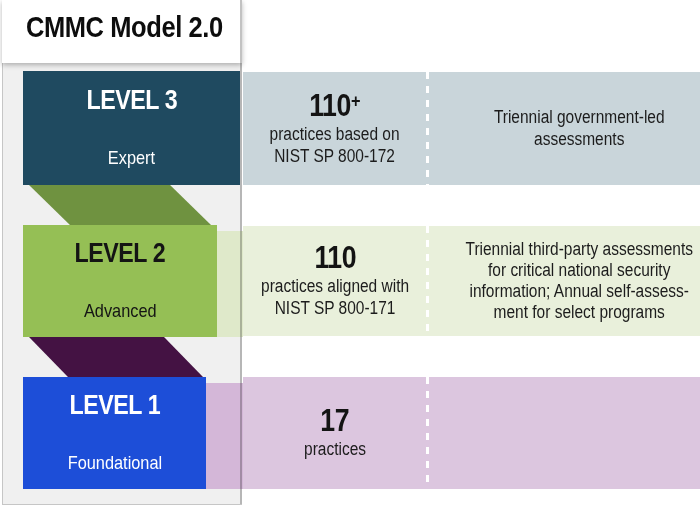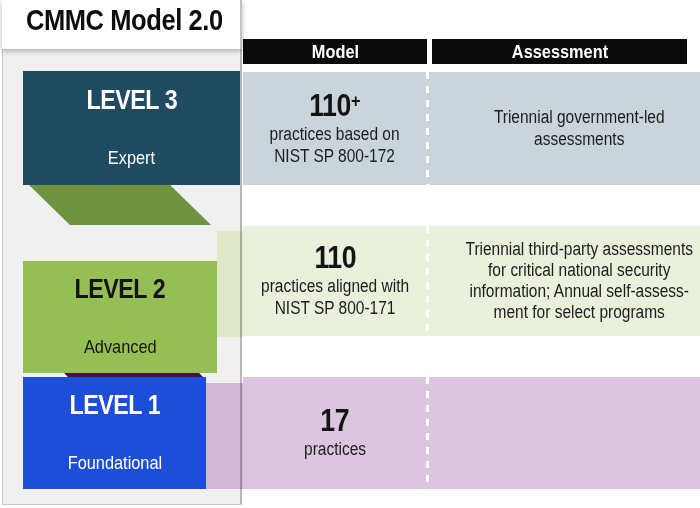--- a/index.html
+++ b/index.html
@@ -9,21 +9,21 @@
   }
   .cond{transform:scaleX(0.86);transform-origin:50% 50%;}
 
   
   .left-panel{
     position:absolute;left:2px;top:0;width:239px;height:504px;
     border-left:1px solid #c6c6c6;border-bottom:1px solid #c6c6c6;
   }
   
   .title-box{
-    position:absolute;left:2px;top:0;width:240px;height:49px;background:#ffffff;
+    position:absolute;left:2px;top:0;width:240px;height:63px;background:#ffffff;
     box-shadow:0 2px 5px rgba(0,0,0,0.28);display:flex;align-items:center;z-index:20;
   }
   .title-box h1{
     margin:0 0 10px 24px;font-size:30px;font-weight:700;letter-spacing:-0.5px;color:#0d0d0d;
     transform:scaleX(0.85);transform-origin:0 50%;white-space:nowrap;
   }
 
   
   .col-header{
     position:absolute;top:39px;height:25px;display:flex;align-items:center;justify-content:center;
@@ -49,21 +49,21 @@
   .plus{font-size:19px;font-weight:700;margin-top:1px;color:#141414;}
   .detail{font-size:18px;line-height:1.2;color:#1c1c1c;white-space:pre-line;margin-top:3px;}
   .assess-text{font-size:18px;line-height:1.18;color:#1c1c1c;white-space:pre-line;}
 
   
   .lvl-box{
     position:absolute;display:flex;flex-direction:column;align-items:center;justify-content:center;
     text-align:center;z-index:8;gap:32px;
   }
   .lvl-box.l3{left:23px;top:71px;width:217px;height:114px;color:#ffffff;}
-  .lvl-box.l2{left:23px;top:225px;width:194px;height:112px;color:#141414;margin-top:36px;}
+  .lvl-box.l2{left:23px;top:225px;width:194px;height:112px;color:#141414;}
   .lvl-box.l1{left:23px;top:377px;width:183px;height:112px;color:#ffffff;}
   .lvl-name{font-size:27px;font-weight:700;line-height:1.05;letter-spacing:-0.5px;}
   .lvl-tier{font-size:19px;font-weight:400;line-height:1.25;}
 
   
   .fold{position:absolute;z-index:6;}
   .fold1{left:29px;top:185px;width:182px;height:40px;clip-path:polygon(0% 0%,77.5% 0%,100% 100%,22.5% 100%);}
   .fold2{left:29px;top:337px;width:174px;height:40px;clip-path:polygon(0% 0%,77.6% 0%,100% 100%,22.4% 100%);}
 
   
@@ -78,26 +78,20 @@
 <body>
 
 <div class="stage">
 
   <div class="left-panel" style="background: rgb(240, 240, 240);"></div>
 
   <div class="title-box">
     <h1>CMMC Model 2.0</h1>
   </div>
 
-  <div class="col-header model" style="background: rgb(11, 11, 11);">
-    <span class="cond">Model</span>
-  </div>
-  <div class="col-header assessment" style="background: rgb(11, 11, 11);">
-    <span class="cond">Assessment</span>
-  </div>
 
   <div class="row row1" style="background: rgb(201, 213, 218);">
     <div class="cell model-cell">
       <div class="num-line cond">
         <span class="big-num">110</span>
           <span class="plus">+</span>
       </div>
       <div class="detail cond">practices based on
 NIST SP 800-172</div>
     </div>

